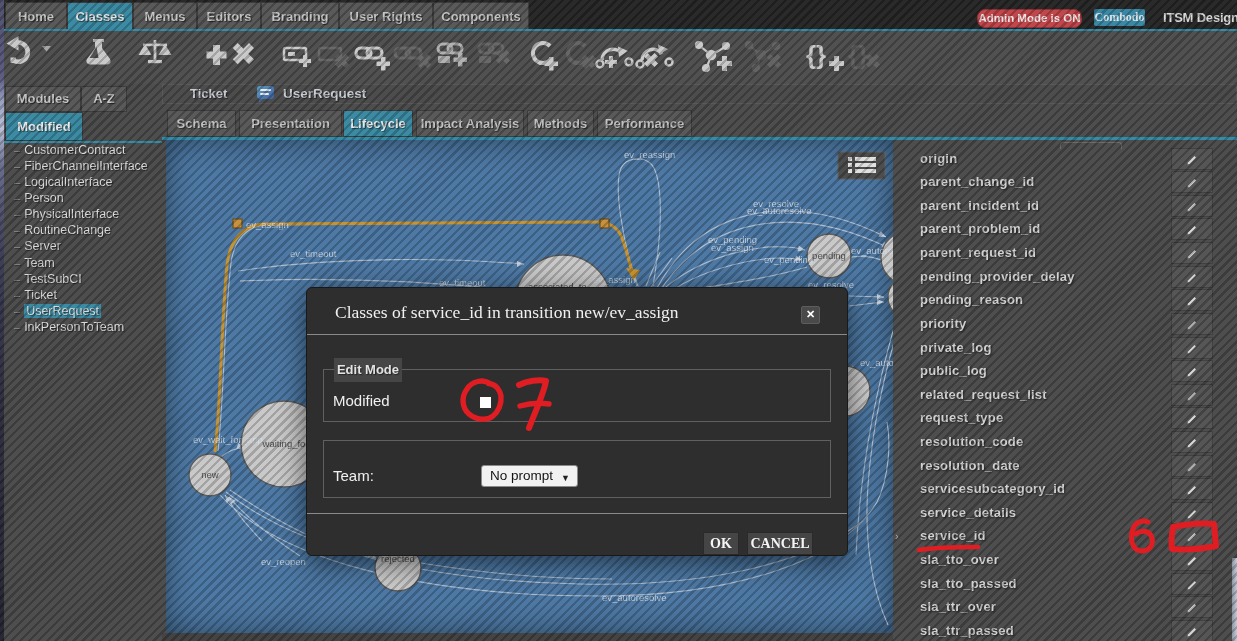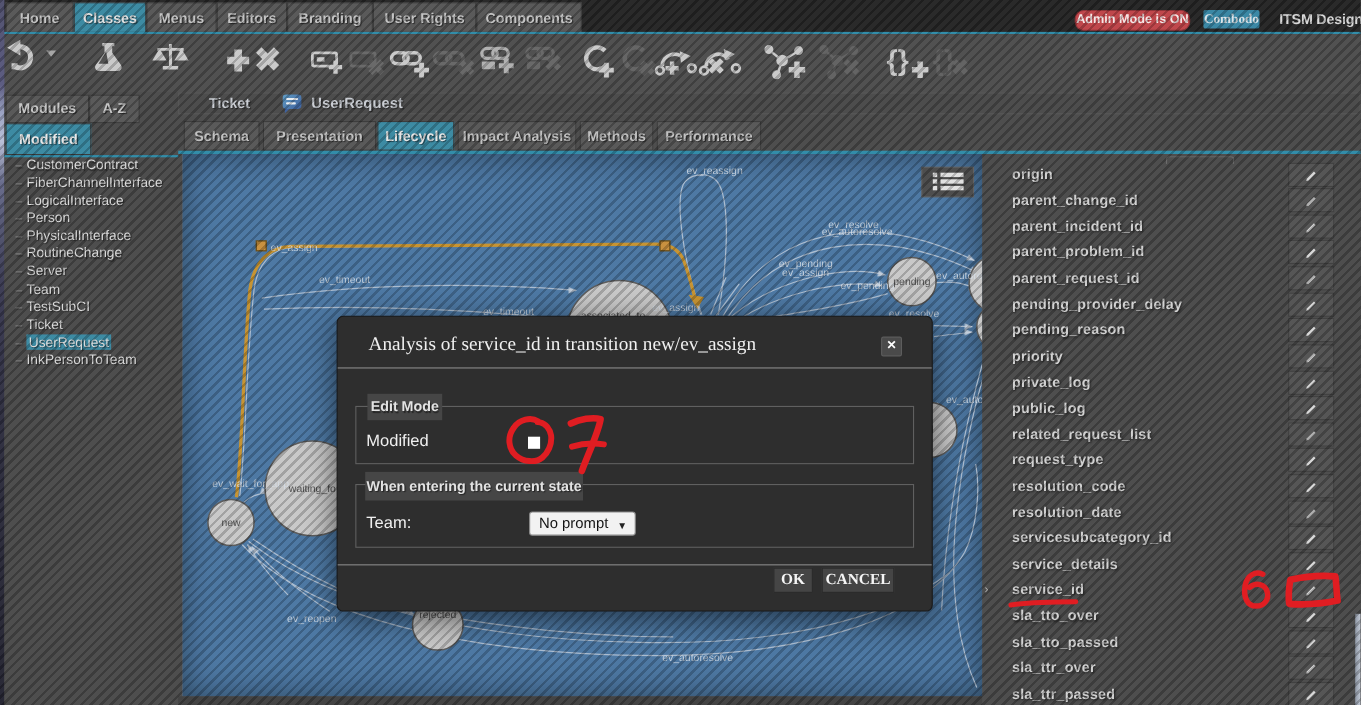--- a/index.html
+++ b/index.html
@@ -79,21 +79,21 @@
   .msep{position:absolute;left:0px;width:540px;height:1px;background:#8a8a8a;}
   .fieldset{position:absolute;left:16px;width:508px;border:1px solid #606060;box-sizing:border-box;}
   .legend{position:absolute;background:#464646;font-weight:bold;font-size:13px;color:#e3e3e3;
           text-align:center;z-index:2;text-shadow:1px 1px 1px rgba(0,0,0,.5);}
   .mlabel{position:absolute;font-size:15px;color:#f0f0f0;}
   #mcheck{position:absolute;left:173px;top:109px;width:11px;height:11px;background:#fff;}
   #mselect{position:absolute;left:174px;top:177px;width:97px;height:22px;background:#f2f2f2;
            border:1px solid #8a8a8a;border-radius:3px;box-sizing:border-box;
            font-size:13.5px;color:#141414;line-height:20px;padding-left:8px;}
   #mselect .chev{position:absolute;right:7px;top:2px;font-size:9px;color:#222;}
-  .mbtn{position:absolute;top:228px;height:23px;background:#454545;border:1px solid #2a2a2a;
+  .mbtn{position:absolute;top:244px;height:23px;background:#454545;border:1px solid #2a2a2a;
         box-sizing:border-box;color:#f5f5f5;font-family:"Liberation Serif",serif;font-weight:bold;
         font-size:14px;text-align:center;line-height:21px;}
   
   #anno{left:0;top:0;width:1237px;height:641px;z-index:70;pointer-events:none;}
 </style>
 </head>
 <body>
 <div id="stage">
   <div class="abs" id="topstrip"></div>
 
@@ -514,29 +514,28 @@
           <path d="M2.5,11.5 L3,9.5 L9.5,3 L11,4.5 L4.5,11 Z" fill="#d8d8d8"></path>
         </svg>
       </div>
   </div>
   <div class="abs" style="left:895px;top:530px;color:#b5b5b5;font-size:11px;">›</div>
   <div class="abs" id="rscroll"></div>
 
   <div class="abs" id="hatch"></div>
 
   <div class="abs" id="modal">
-    <div id="mtitle">Analysis of service_id in transition new/ev_assign</div>
+    <div id="mtitle">Classes of service_id in transition new/ev_assign</div>
     <div id="mclose">✕</div>
     <div class="msep" style="top:46px;"></div>
     <div class="fieldset" style="top:81px;height:53px;"></div>
     <div class="legend" style="left:27px;top:70px;width:68px;height:24px;line-height:24px;">Edit Mode</div>
     <div class="mlabel" style="left:26px;top:104px;">Modified</div>
     <div id="mcheck"></div>
     <div class="fieldset" style="top:152px;height:58px;"></div>
-    <div class="legend" style="left:25px;top:141px;width:198px;height:26px;line-height:26px;">When entering the current state</div>
     <div class="mlabel" style="left:26px;top:179px;">Team:</div>
     <div id="mselect">No prompt<span class="chev">▼</span></div>
     <div class="msep" style="top:225px;"></div>
     <div class="mbtn" style="left:396px;width:36px;">OK</div>
     <div class="mbtn" style="left:440px;width:66px;">CANCEL</div>
   </div>
 
   <svg class="abs" id="anno" viewBox="0 0 1237 641">
     <g fill="none" stroke="#e01d22" stroke-linecap="round" stroke-linejoin="round">
       <path d="M489,383 C483,379 472,381 467,389 C461,397 462,408 469,414 C476,420 487,421 493,416 C498,412 502,404 501,396 C500,390 496,385 491,384 C490,383.7 489.3,383.5 488.6,383.6" stroke-width="5.4"></path>

